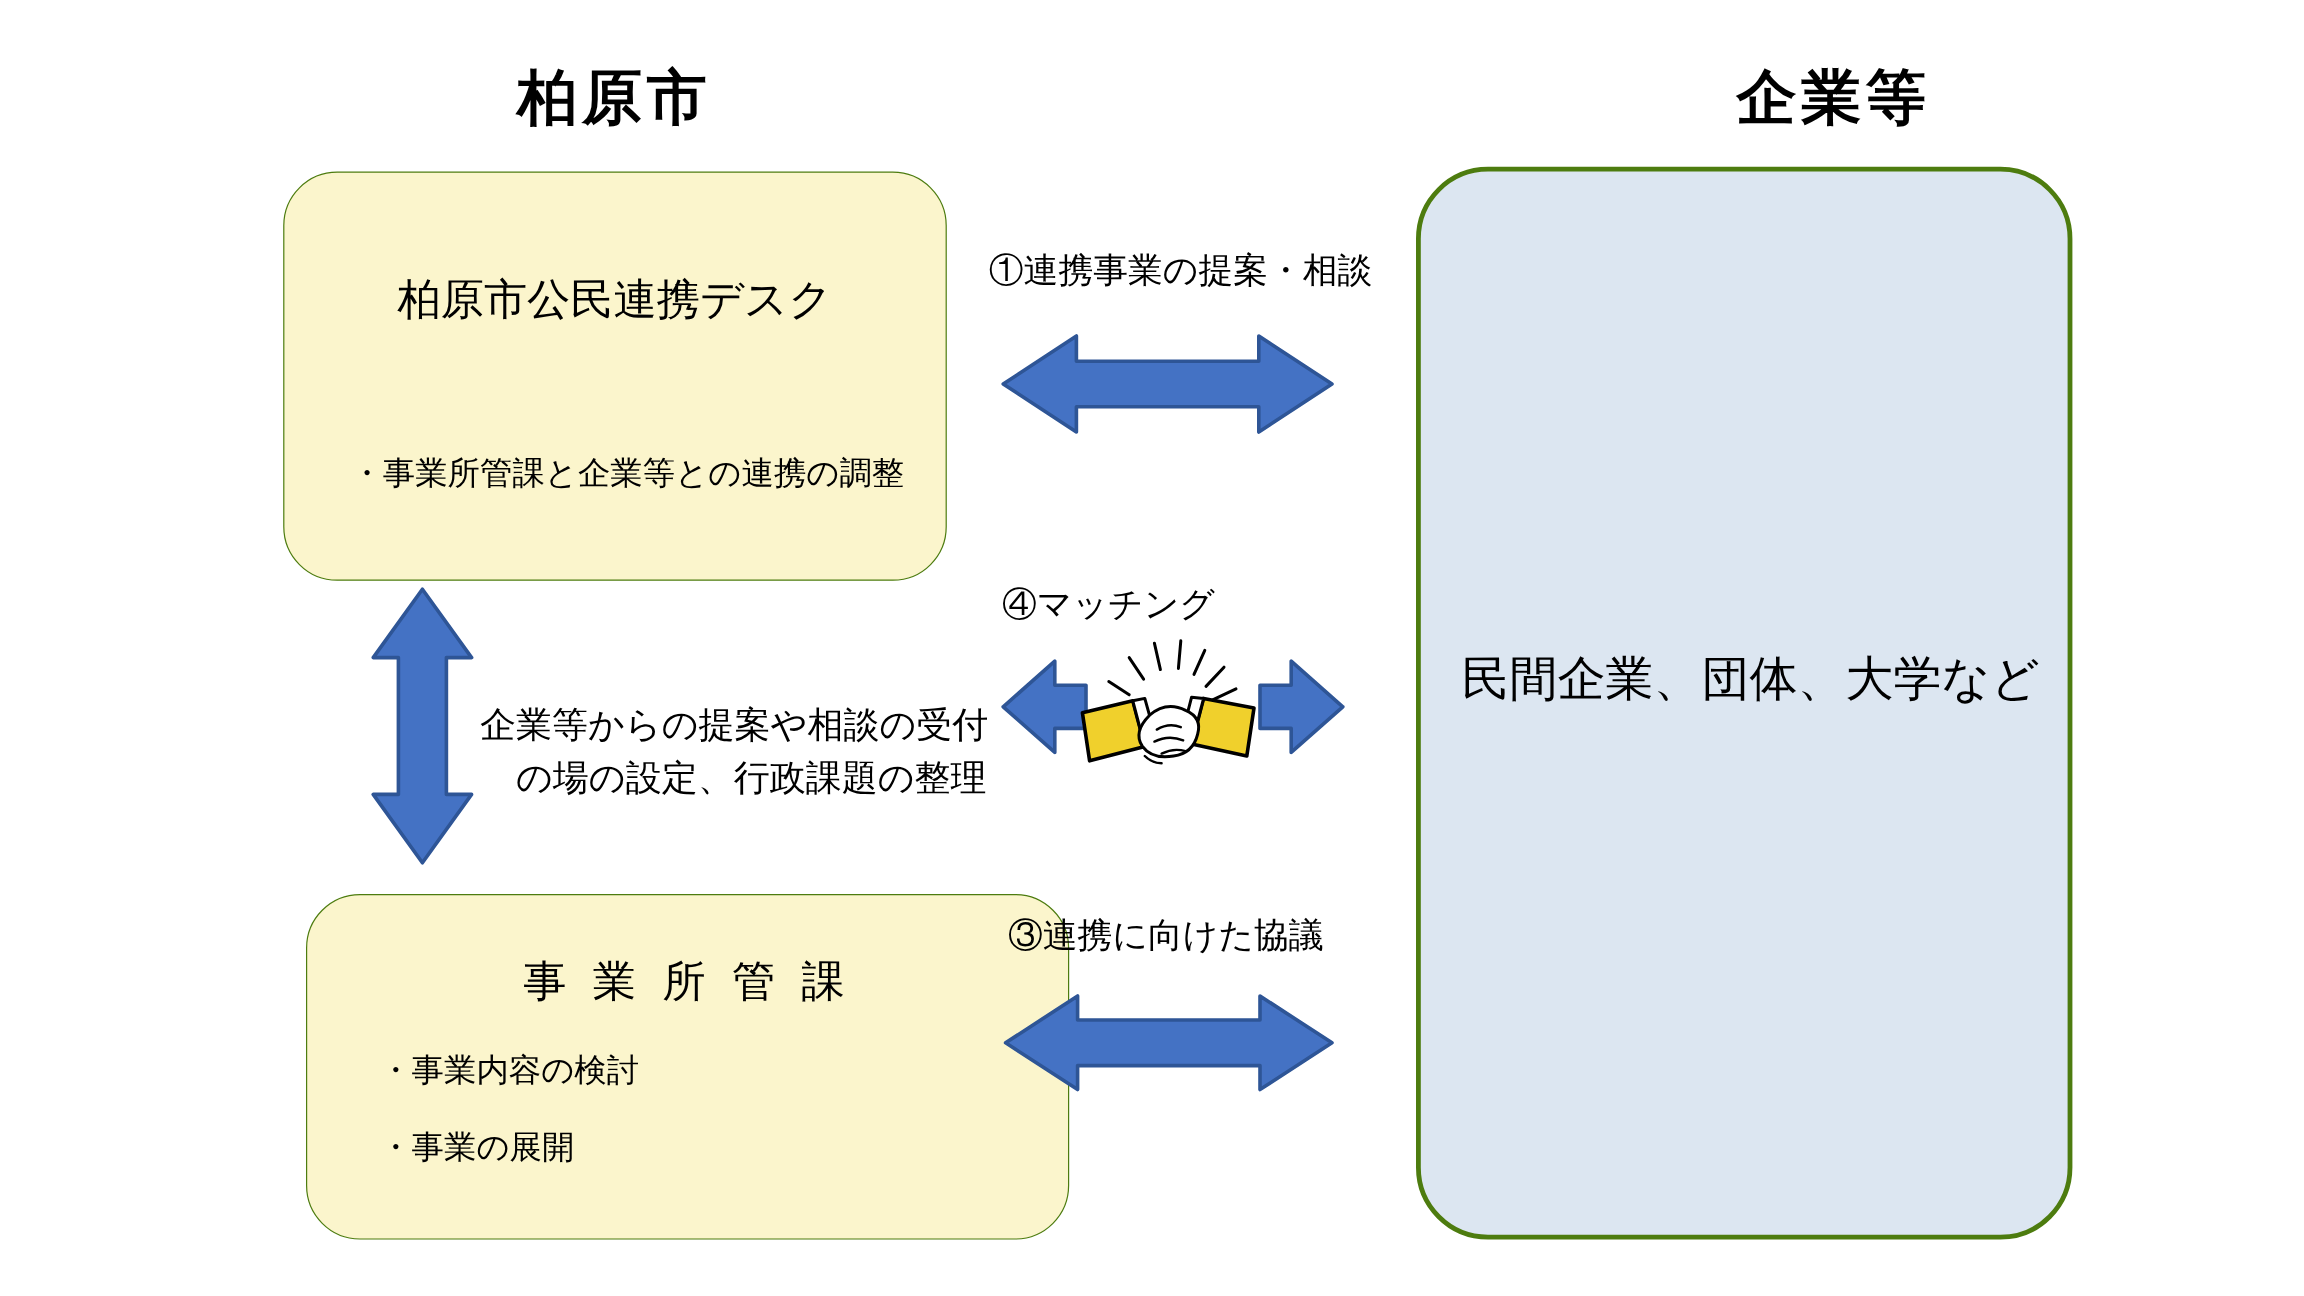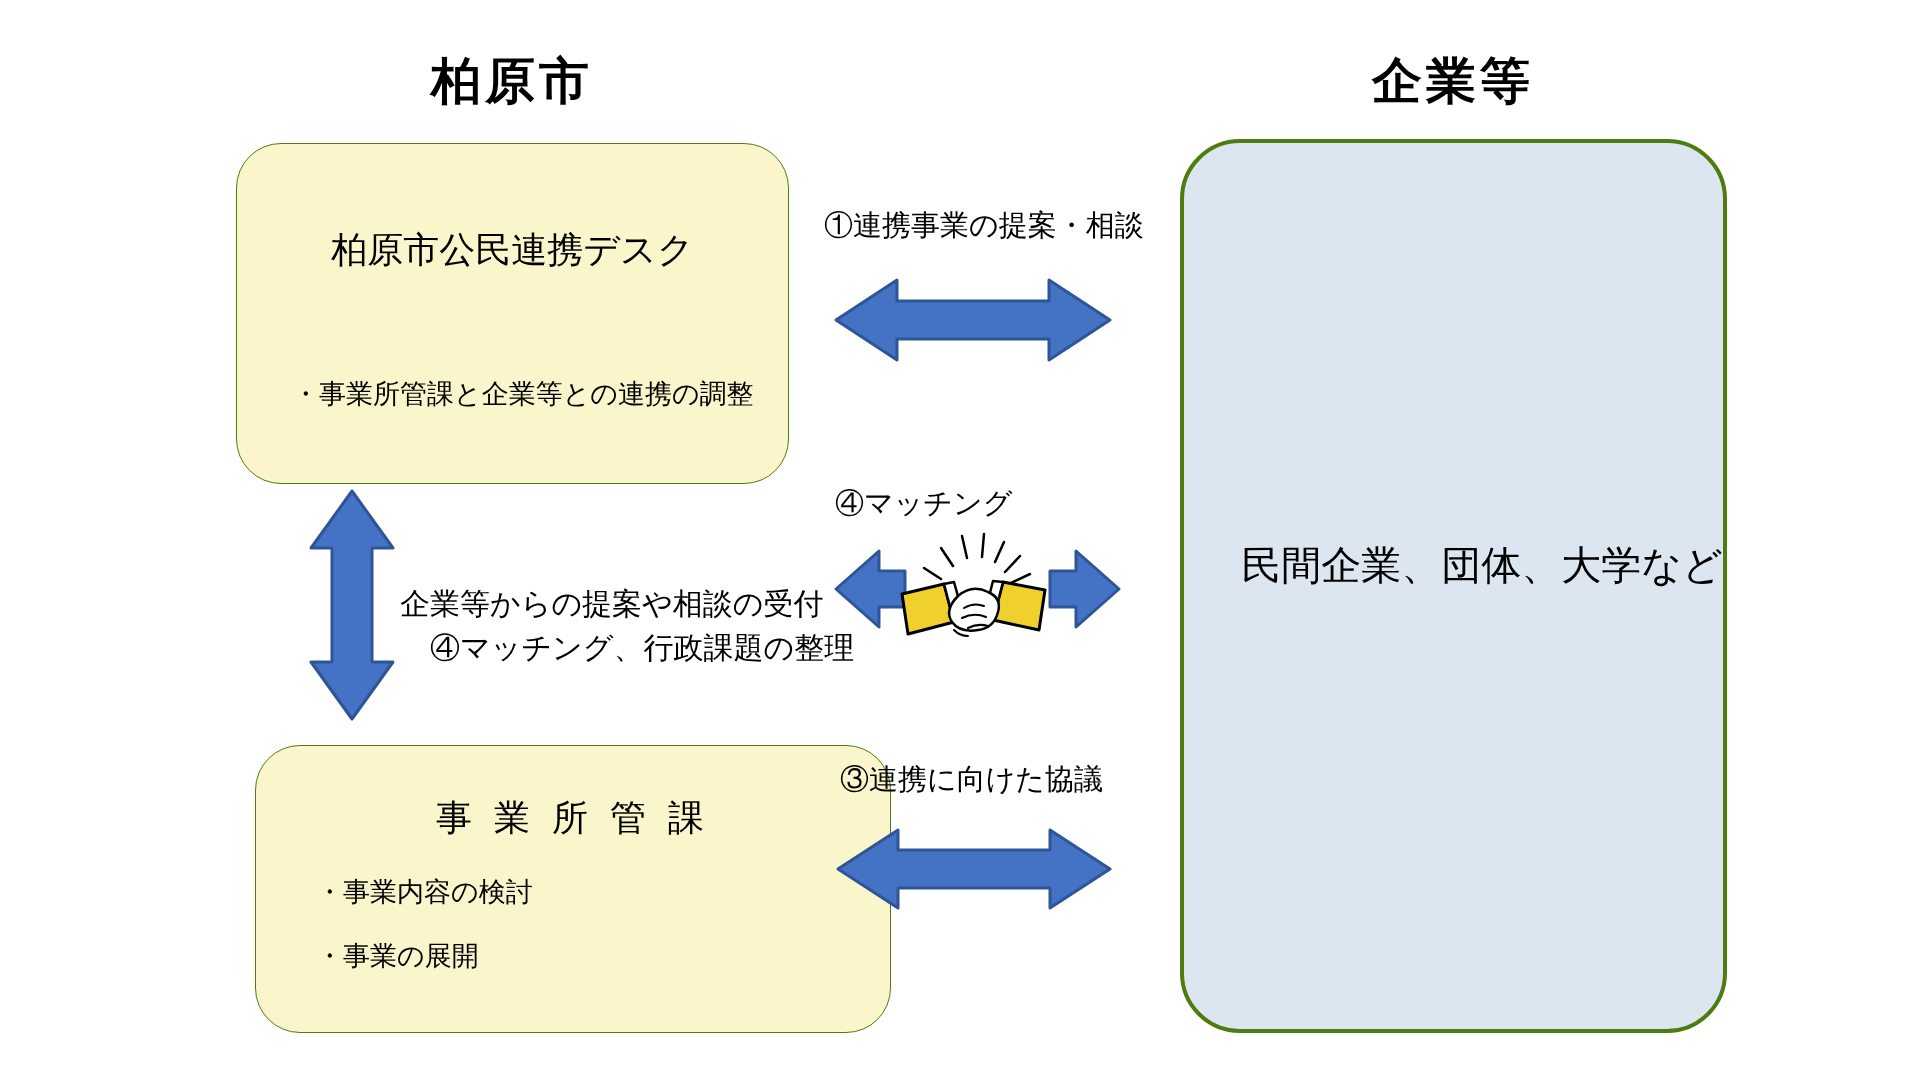--- a/index.html
+++ b/index.html
@@ -45,31 +45,32 @@
     white-space: nowrap;
   }
   .arrow-label {
     position: absolute;
     font-size: 29px;
     white-space: nowrap;
   }
   .companies-label {
     position: absolute;
     width: 100%;
-    text-align: right;
+    text-align: left;
     font-size: 40px;
+    padding-left: 34px;
   }
   svg { display: block; }
 </style>
 </head>
 <body>
 
 <div class="abs title" style="left:362px; top:48px; width:300px;">柏原市</div>
 
-<div class="abs title" style="left:1303px; top:48px; width:300px;">企業等</div>
+<div class="abs title" style="left:1378px; top:48px; width:300px;">企業等</div>
 
 <div class="box box-yellow" style="left:236px; top:143px; width:553px; height:341px;">
   <div class="box-title" style="top:82px;">柏原市公民連携デスク</div>
   <div class="bullet" style="left:55px; top:232px;">・事業所管課と企業等との連携の調整</div>
 </div>
 
 <div class="box box-yellow" style="left:255px; top:745px; width:636px; height:288px;">
   <div class="box-title" style="top:48px; letter-spacing:6px;">事 業 所 管 課</div>
   <div class="bullet" style="left:60px; top:128px;">・事業内容の検討</div>
   <div class="bullet" style="left:60px; top:192px;">・事業の展開</div>
@@ -87,21 +88,21 @@
   </svg>
 </div>
 
 <div class="abs" style="left:309px; top:488px;">
   <svg width="86" height="234" viewBox="0 0 86 234">
     <polygon points="43,3 84,60 63,60 63,174 84,174 43,231 2,174 23,174 23,60 2,60" fill="#4472C4" stroke="#2E5596" stroke-width="3" stroke-linejoin="round"></polygon>
   </svg>
 </div>
 
 <div class="arrow-label" style="left:400px; top:584px; font-size:30px;">企業等からの提案や相談の受付</div>
-<div class="arrow-label" style="left:430px; top:628px; font-size:30px;">④マッチング、行政課題の整理</div>
+<div class="arrow-label" style="left:430px; top:628px; font-size:30px;">の場の設定、行政課題の整理</div>
 
 <div class="arrow-label" style="left:835px; top:484px;">④マッチング</div>
 
 <div class="abs" style="left:833px; top:545px;">
   <svg width="74" height="88" viewBox="0 0 74 88">
     <polygon points="3,44 46,6 46,26 72,26 72,62 46,62 46,82" fill="#4472C4" stroke="#2E5596" stroke-width="3" stroke-linejoin="round"></polygon>
   </svg>
 </div>
 
 <div class="abs" style="left:1048px; top:545px;">

